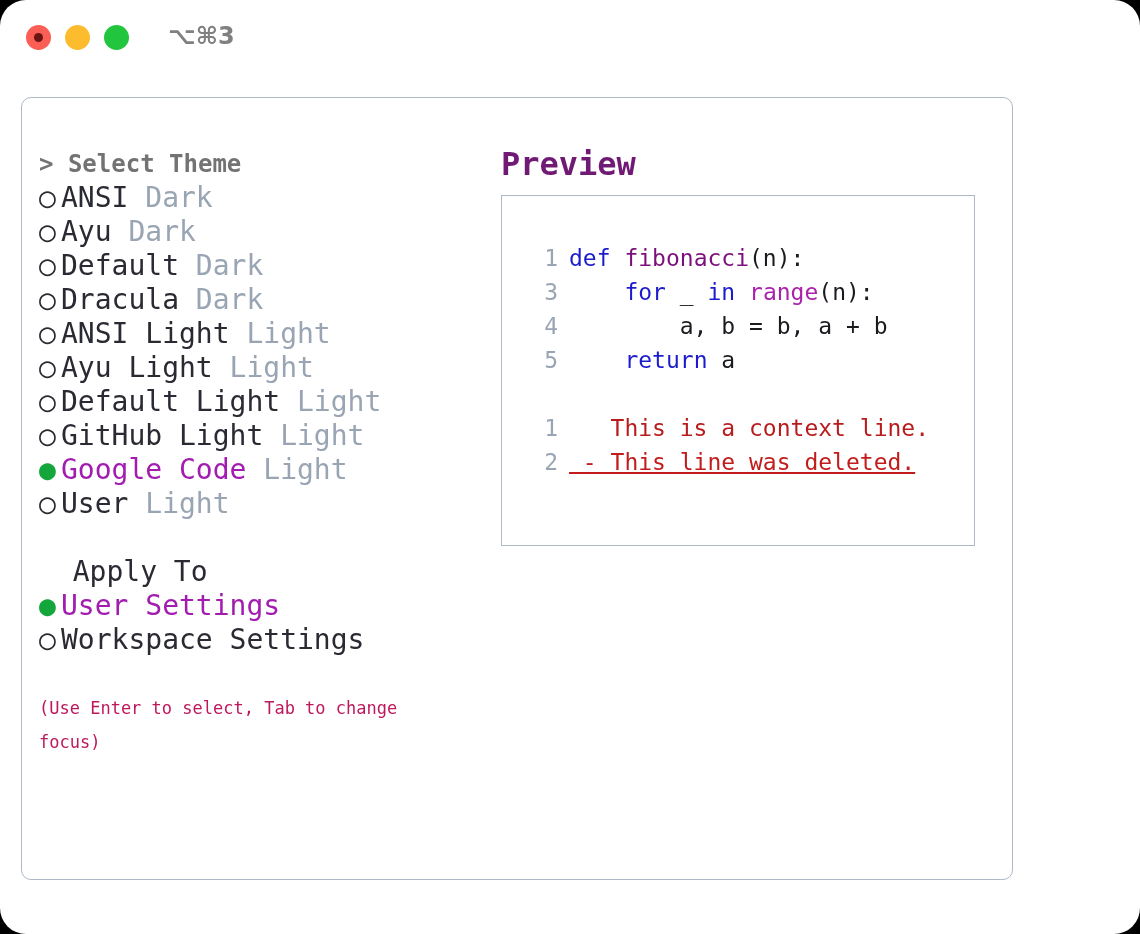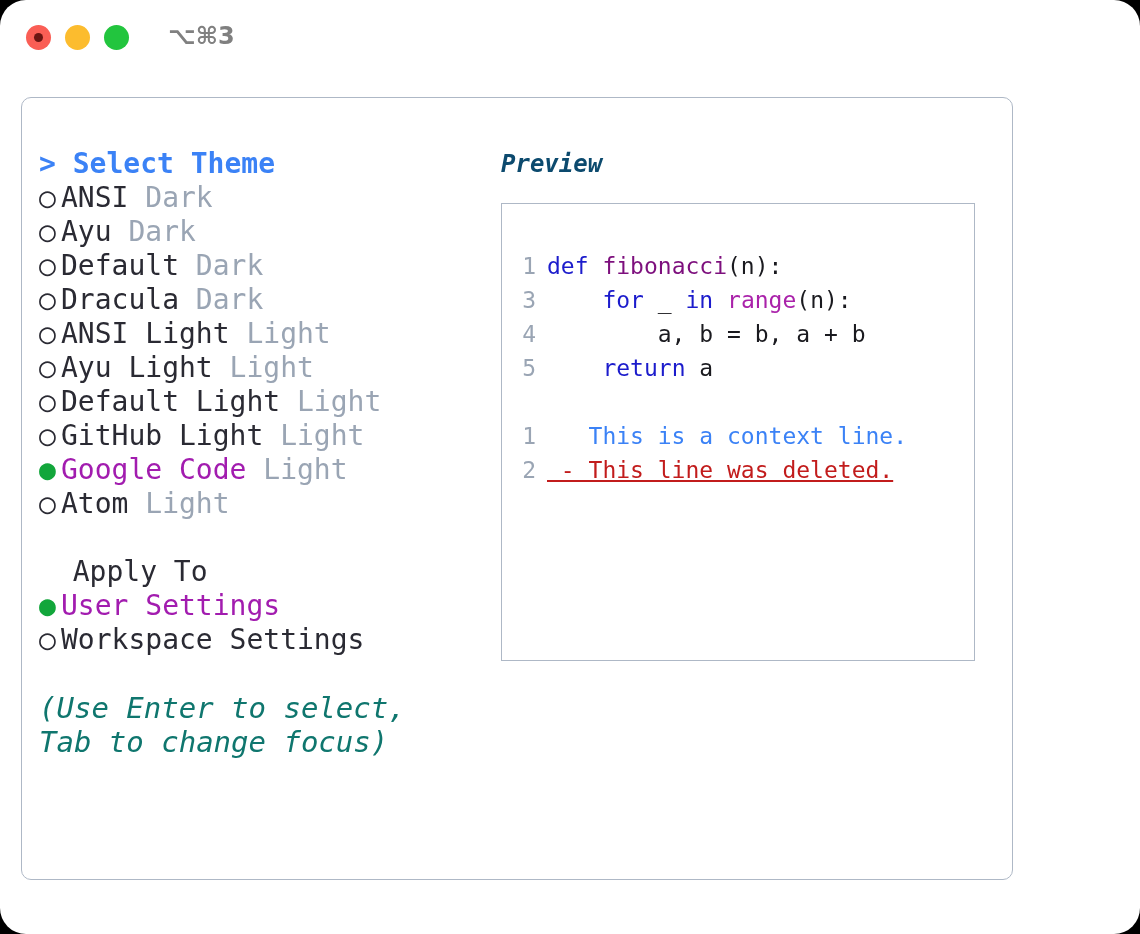--- a/index.html
+++ b/index.html
@@ -92,23 +92,23 @@
 
   
   .left-col {
     position: absolute;
     left: 17px;
     top: 49px;
     width: 440px;
   }
 
   .section-head {
-    font-size: 28px;
+    font-size: 24px;
     font-weight: bold;
-    color: #3b82f6;
+    color: #737373;
     line-height: 34px;
     white-space: pre;
   }
 
   .option-row {
     font-size: 28px;
     line-height: 34px;
     white-space: pre;
     color: #2a2a33;
   }
@@ -118,70 +118,68 @@
     color: #2a2a33;
   }
   .radio.on { color: #12a63b; }
   .opt-label { color: #2a2a33; }
   .opt-label.sel { color: #a21caf; }
   .opt-tag { color: #9aa5b4; }
 
   .spacer-sm { height: 34px; }
 
   .hint {
-    font-size: 29px;
-    line-height: 34px;
-    color: #0f766e;
+    font-size: 17px;
+    line-height: 34px;
+    color: #be185d;
     width: 420px;
     white-space: pre-wrap;
-    font-style: italic;
   }
 
   
   .right-col {
     position: absolute;
     left: 479px;
     top: 49px;
     width: 490px;
   }
   .preview-title {
-    font-size: 24px;
+    font-size: 32px;
     font-weight: bold;
-    color: #0c4a6e;
-    line-height: 34px;
-    font-style: italic;
+    color: #701a75;
+    line-height: 34px;
   }
   .preview-box {
-    margin-top: 22px;
+    margin-top: 14px;
     width: 474px;
-    height: 458px;
+    height: 351px;
     border: 1.5px solid #aeb8c6;
     box-sizing: border-box;
     background: #ffffff;
-    padding: 45px 0 0 12px;
+    padding: 45px 0 0 34px;
   }
 
   .code-line {
     font-size: 23px;
     line-height: 34px;
     white-space: pre;
   }
   .ln {
     display: inline-block;
     width: 22px;
     text-align: right;
     color: #9aa5b4;
     margin-right: 11px;
   }
   .tok-kw   { color: #1c1ccc; }
   .tok-fn   { color: #7d0f7d; }
   .tok-bi   { color: #aa22aa; text-align: center; }
   .tok-num  { color: #0a6b6b; }
   .tok-pl   { color: #1a1a1f; }
-  .tok-ctx  { color: #3b82f6; }
+  .tok-ctx  { color: #b91c1c; }
   .tok-del  { color: #c21c1c; text-decoration: underline; }
   .tok-add  { color: #12c424; }
 
   .diff-gap { height: 34px; }
 </style>
 </head>
 <body>
 
 <div class="window">
 
@@ -204,21 +202,21 @@
         <div id="theme-list">
             <div class="option-row"><span class="radio">○</span><span class="opt-label">ANSI</span><span class="opt-tag"> Dark</span></div>
             <div class="option-row"><span class="radio">○</span><span class="opt-label">Ayu</span><span class="opt-tag"> Dark</span></div>
             <div class="option-row"><span class="radio">○</span><span class="opt-label">Default</span><span class="opt-tag"> Dark</span></div>
             <div class="option-row"><span class="radio">○</span><span class="opt-label">Dracula</span><span class="opt-tag"> Dark</span></div>
             <div class="option-row"><span class="radio">○</span><span class="opt-label">ANSI Light</span><span class="opt-tag"> Light</span></div>
             <div class="option-row"><span class="radio">○</span><span class="opt-label">Ayu Light</span><span class="opt-tag"> Light</span></div>
             <div class="option-row"><span class="radio">○</span><span class="opt-label">Default Light</span><span class="opt-tag"> Light</span></div>
             <div class="option-row"><span class="radio">○</span><span class="opt-label">GitHub Light</span><span class="opt-tag"> Light</span></div>
             <div class="option-row"><span class="radio on">●</span><span class="opt-label sel">Google Code</span><span class="opt-tag"> Light</span></div>
-            <div class="option-row"><span class="radio">○</span><span class="opt-label">Atom</span><span class="opt-tag"> Light</span></div>
+            <div class="option-row"><span class="radio">○</span><span class="opt-label">User</span><span class="opt-tag"> Light</span></div>
           </div>
 
         <div class="spacer-sm"></div>
 
         <div class="option-row">  Apply To</div>
         <div id="apply-list">
             <div class="option-row"><span class="radio on">●</span><span class="opt-label sel">User Settings</span></div>
             <div class="option-row"><span class="radio">○</span><span class="opt-label">Workspace Settings</span></div>
           </div>
 

